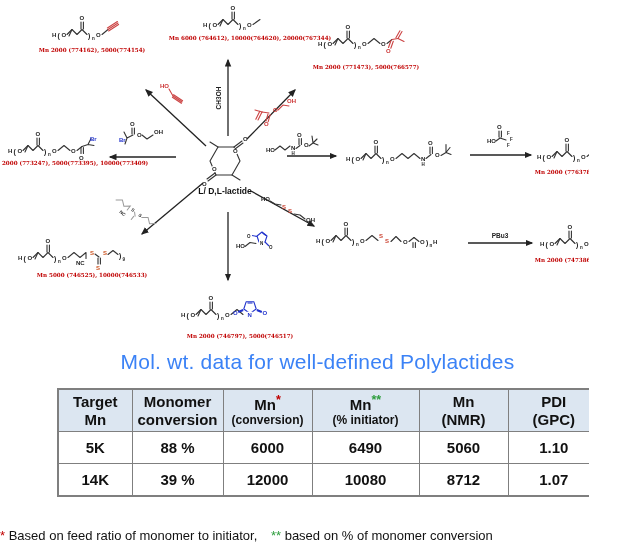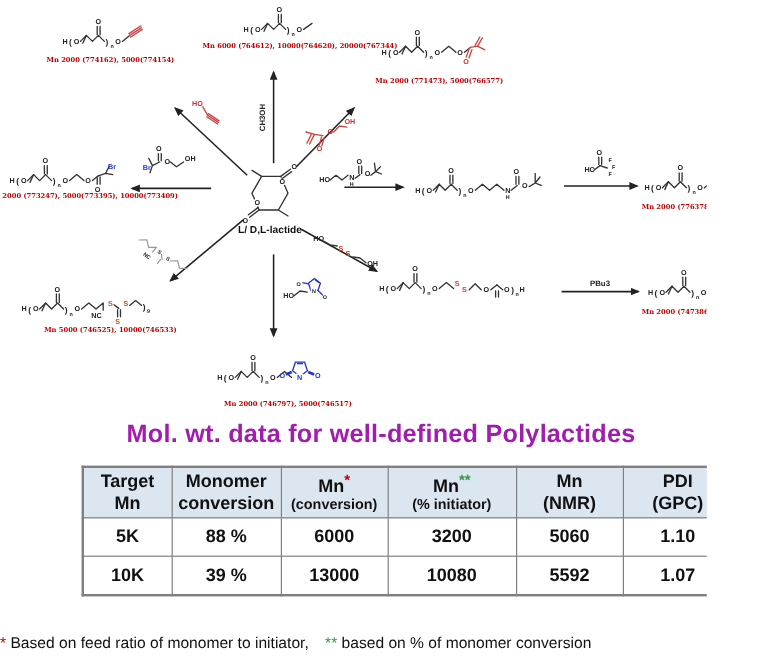--- a/index.html
+++ b/index.html
@@ -16,22 +16,22 @@
   .bk{stroke:#333;stroke-width:1.1;fill:none;stroke-linecap:round;stroke-linejoin:round;}
   .rd{stroke:#cc4444;stroke-width:1.1;fill:none;stroke-linecap:round;}
   .bl{stroke:#2233cc;stroke-width:1.1;fill:none;stroke-linejoin:round;}
   .gy{stroke:#999;stroke-width:1;fill:none;stroke-linecap:round;}
   .ar{stroke:#222;stroke-width:1.3;fill:none;marker-end:url(#ah);}
   .rl{font-size:6.5px;font-weight:bold;fill:#222;}
   .cl{font-size:8.5px;font-weight:bold;fill:#111;}
   .pr{font-size:7px;font-weight:bold;fill:#222;}
   .sn{font-size:4.5px;font-weight:bold;fill:#222;}
   .bgw{paint-order:stroke;stroke:#fff;stroke-width:2.5;}
-  .title{position:absolute;top:350px;left:0;width:635px;text-align:center;font-size:21px;font-weight:bold;color:#a21caf;letter-spacing:.2px;}
-  .tablewrap{position:absolute;top:388px;left:50px;width:542px;padding-left:18px;}
+  .title{position:absolute;top:350px;left:0;width:635px;text-align:center;font-size:21px;font-weight:normal;color:#3b82f6;letter-spacing:.2px;}
+  .tablewrap{position:absolute;top:388px;left:39px;width:542px;padding-left:18px;}
   table{border-collapse:collapse;width:100%;table-layout:fixed;border:2px solid #7f7f7f;}
   th,td{border:1px solid #7f7f7f;text-align:center;font-weight:bold;color:#111;}
   thead th{background:#dce6f1;height:39px;font-size:15px;line-height:1.15;padding:1px 0;}
   tbody td{height:29px;font-size:15px;margin-top:17px;}
   .h2small{font-size:12px;}
   sup.red{color:#c00000;}
   sup.grn{color:#2e9e3e;}
   .footnote{position:absolute;top:528px;left:0;width:635px;font-size:13px;font-weight:normal;color:#111;}
   .fn-star1{color:#c00000;}
   .fn-star2{color:#2e9e3e;margin-left:10px;}
@@ -314,30 +314,30 @@
             <div><span>PDI</span></div>
             <div>(GPC)</div>
           </th>
         </tr>
       </thead>
       <tbody>
         <tr>
           <td>5K</td>
           <td>88 %</td>
           <td>6000</td>
-          <td>3200</td>
+          <td>6490</td>
           <td>5060</td>
           <td>1.10</td>
         </tr>
         <tr>
-          <td>10K</td>
+          <td>14K</td>
           <td>39 %</td>
-          <td>13000</td>
+          <td>12000</td>
           <td>10080</td>
-          <td>5592</td>
+          <td>8712</td>
           <td>1.07</td>
         </tr>
       </tbody>
     </table>
   </div>
 
   <div class="footnote">
     <span class="fn-star1">*</span>
     <span>Based on feed ratio of monomer to initiator,</span>
     <span class="fn-star2">**</span>

